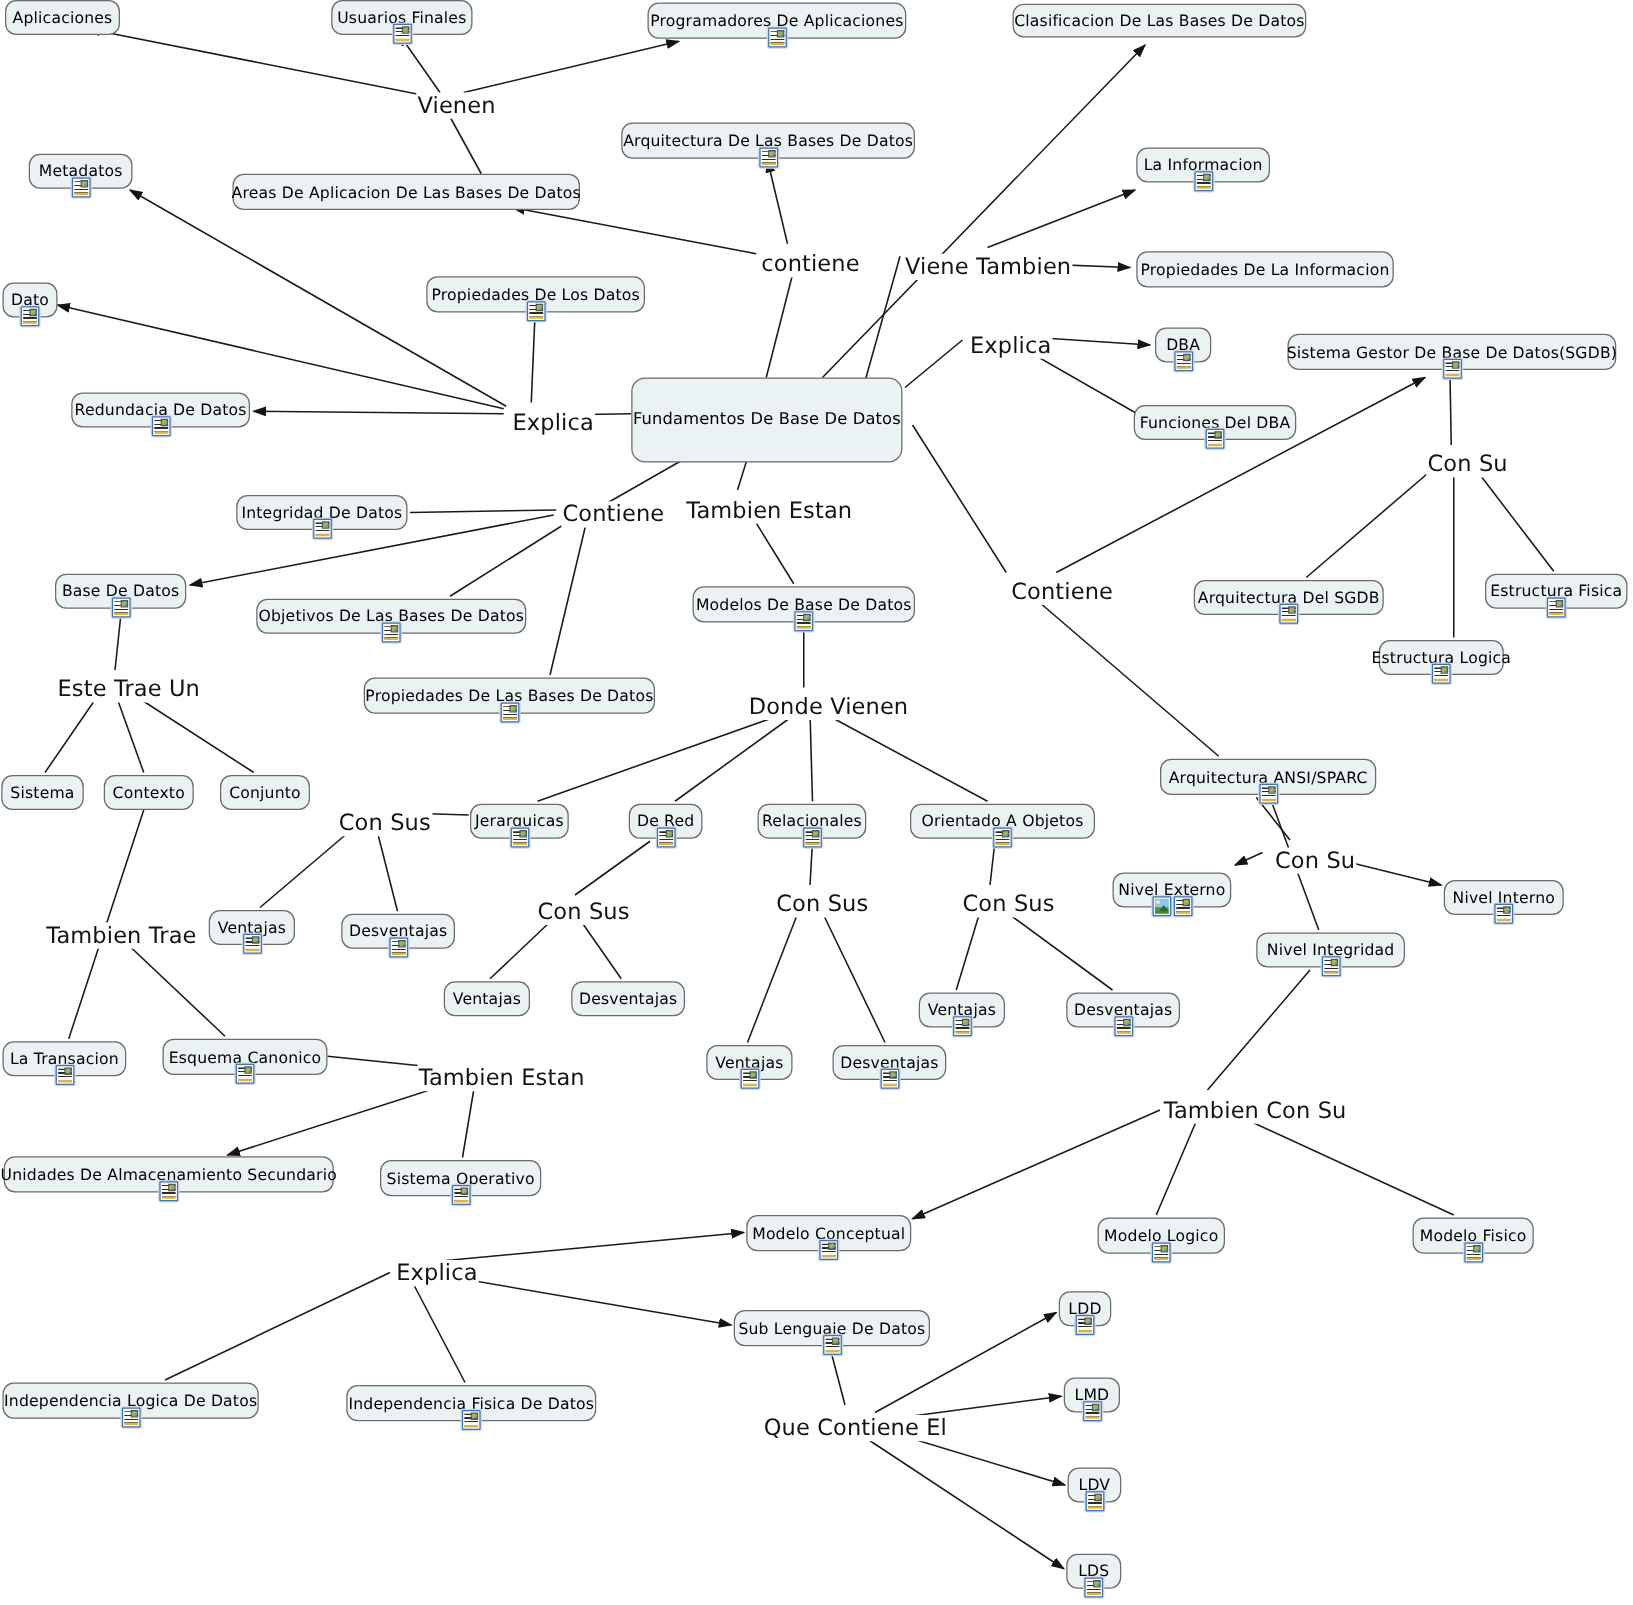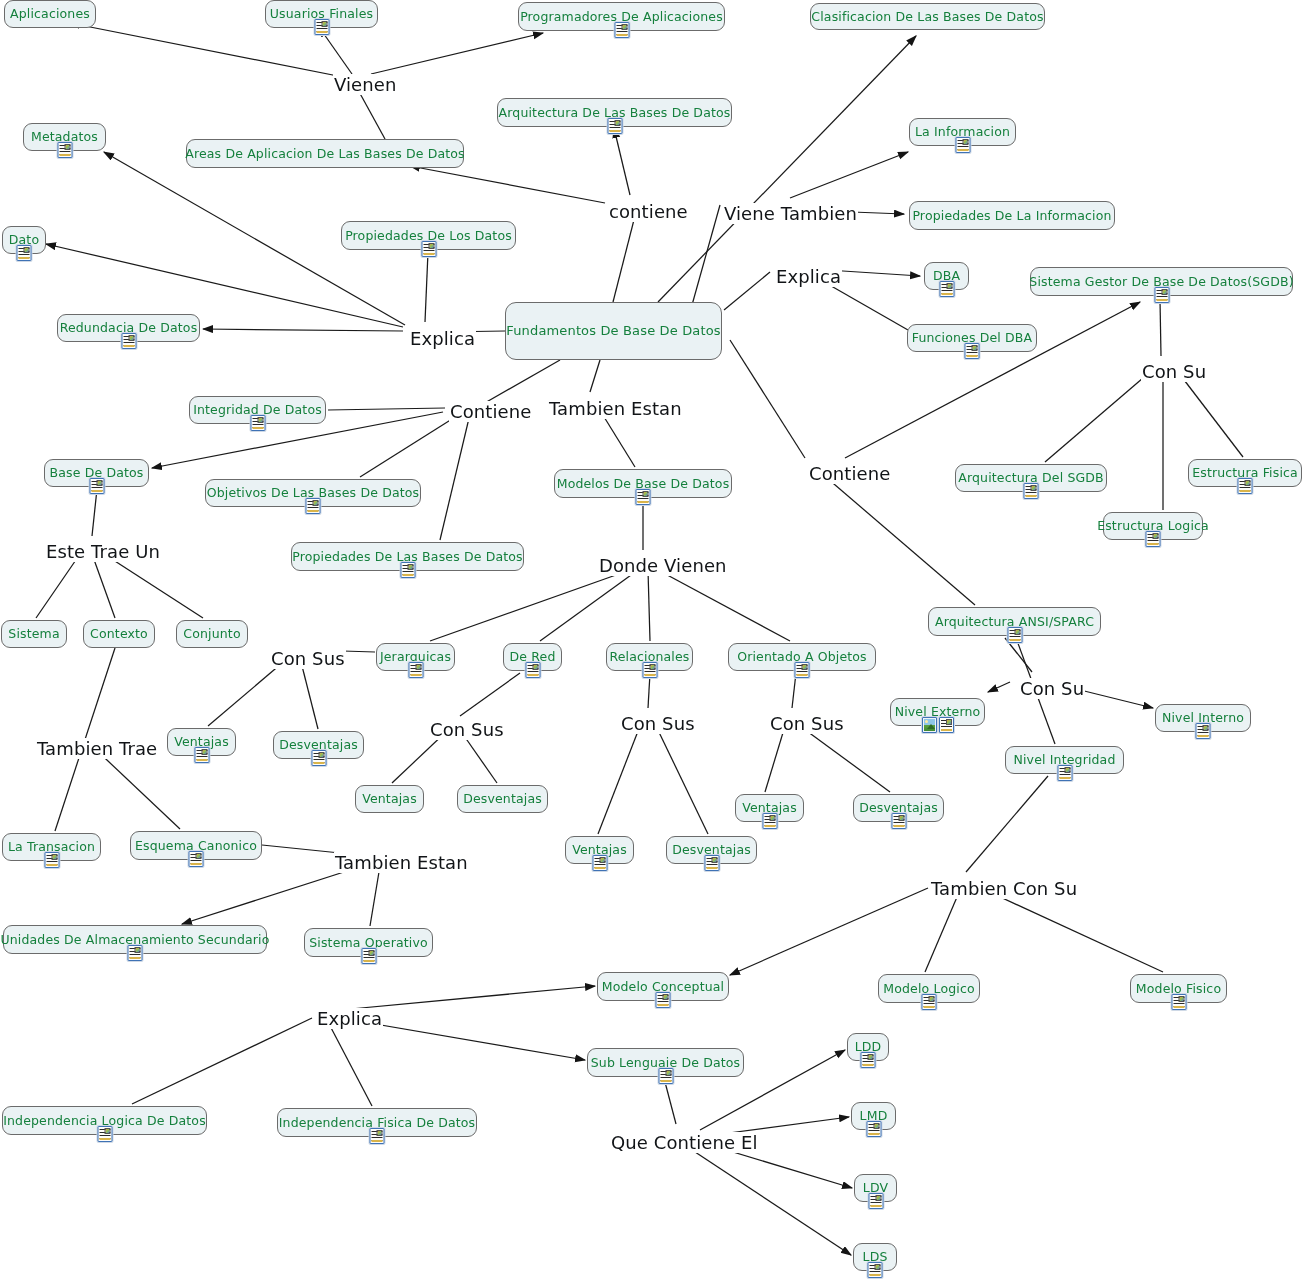--- a/index.html
+++ b/index.html
@@ -27,21 +27,21 @@
   }
   .node {
     position: absolute;
     box-sizing: border-box;
     background: #eaf2f4;
     border: 1px solid #6b6b6b;
     border-radius: 9px;
     display: flex;
     align-items: center;
     justify-content: center;
-    color: #15803d;
+    color: #000000;
     font-size: 12.5px;
     line-height: 1.05;
     white-space: nowrap;
     letter-spacing: 0.15px;
     padding: 0 9px;
     z-index: 5;
   }
   .node.root {
     border-radius: 11px;
     font-size: 13px;
@@ -343,21 +343,21 @@
       <div class="node" style="left: 907px; top: 324px; width: 130px; height: 28px;">
         <span class="node-label">Funciones Del DBA</span>
         <span class="icon-tray">
           <span class="doc-icon">
             <span class="lines"></span>
             <span class="thumb"></span>
             <span class="foot"></span>
           </span>
         </span>
       </div>
-      <div class="node root" style="left: 505px; top: 302px; width: 217px; height: 58px;">
+      <div class="node root" style="left: 505px; top: 302px; width: 217px; height: 68px;">
         <span class="node-label">Fundamentos De Base De Datos</span>
       </div>
       <div class="node" style="left: 189px; top: 396px; width: 137px; height: 28px;">
         <span class="node-label">Integridad De Datos</span>
         <span class="icon-tray">
           <span class="doc-icon">
             <span class="lines"></span>
             <span class="thumb"></span>
             <span class="foot"></span>
           </span>

